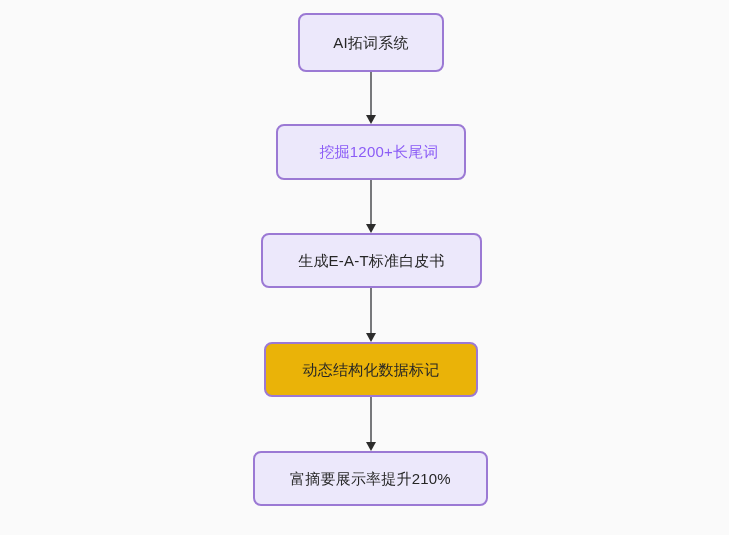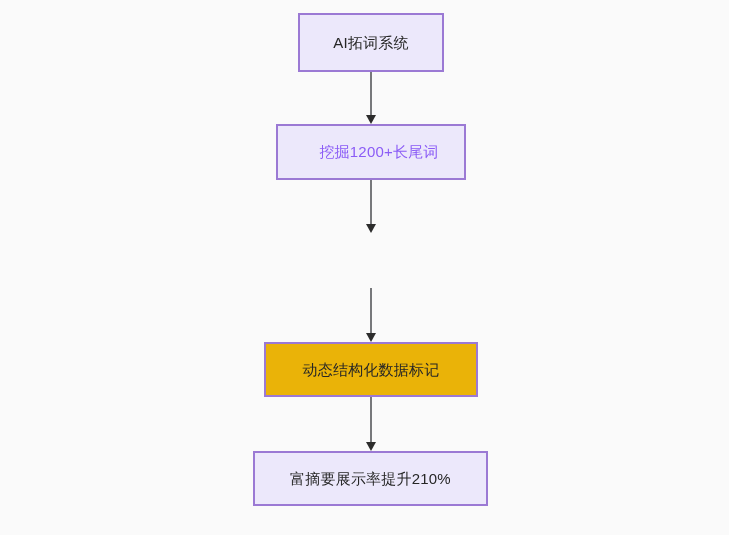--- a/index.html
+++ b/index.html
@@ -18,21 +18,21 @@
     position: relative;
     width: 729px;
     height: 535px;
     background: #fafafa;
   }
   .flow-node {
     position: absolute;
     box-sizing: border-box;
     background: #ece8fb;
     border: 2px solid #9b79d4;
-    border-radius: 0;
+    border-radius: 8px;
     display: flex;
     align-items: center;
     justify-content: center;
     color: #262626;
     font-size: 15px;
     line-height: 1.2;
     letter-spacing: 0.2px;
     white-space: nowrap;
     text-align: center;
   }
@@ -90,20 +90,23 @@
   </div>
 
   <div class="flow-node" style="left: 298px; top: 13px; width: 146px; height: 59px; background: rgb(236, 232, 251); border-color: rgb(155, 121, 212); color: rgb(38, 38, 38);">
     <span class="node-label">AI拓词系统</span>
   </div>
 
   <div class="flow-node" style="left: 276px; top: 124px; width: 190px; height: 56px; background: rgb(236, 232, 251); border-color: rgb(155, 121, 212); color: #8b5cf6; padding-left: 16px;">
     <span class="node-label">挖掘1200+长尾词</span>
   </div>
 
+  <div class="flow-node" style="left: 261px; top: 233px; width: 221px; height: 55px; background: rgb(236, 232, 251); border-color: rgb(155, 121, 212); color: rgb(38, 38, 38);">
+    <span class="node-label">生成E-A-T标准白皮书</span>
+  </div>
 
   <div class="flow-node" style="left: 264px; top: 342px; width: 214px; height: 55px; background: #eab308; border-color: rgb(155, 121, 212); color: rgb(38, 38, 38);">
     <span class="node-label">动态结构化数据标记</span>
   </div>
 
   <div class="flow-node" style="left: 253px; top: 451px; width: 235px; height: 55px; background: rgb(236, 232, 251); border-color: rgb(155, 121, 212); color: rgb(38, 38, 38);">
     <span class="node-label">富摘要展示率提升210%</span>
   </div>
 
 </div>

